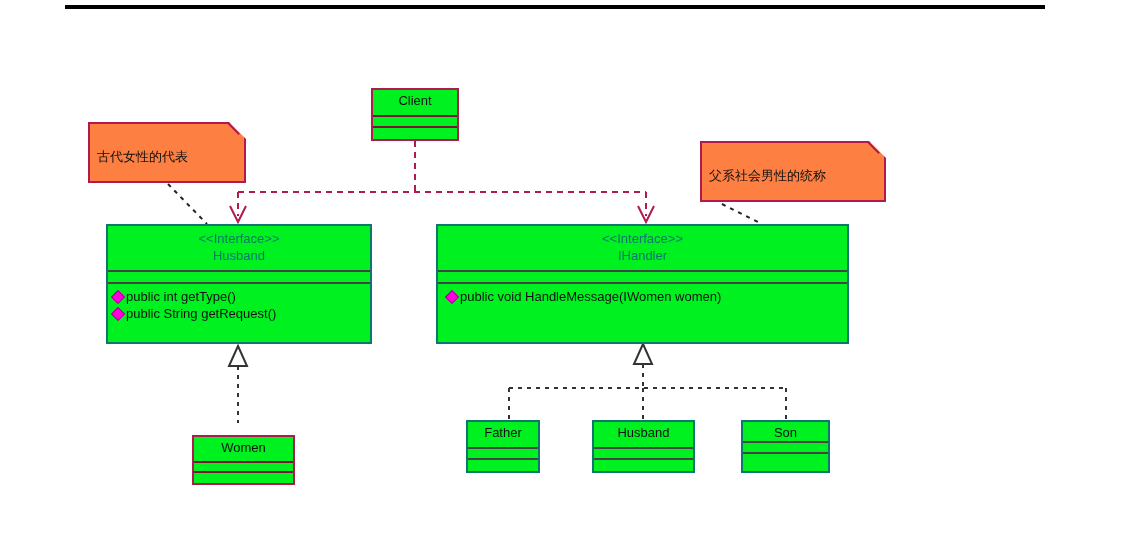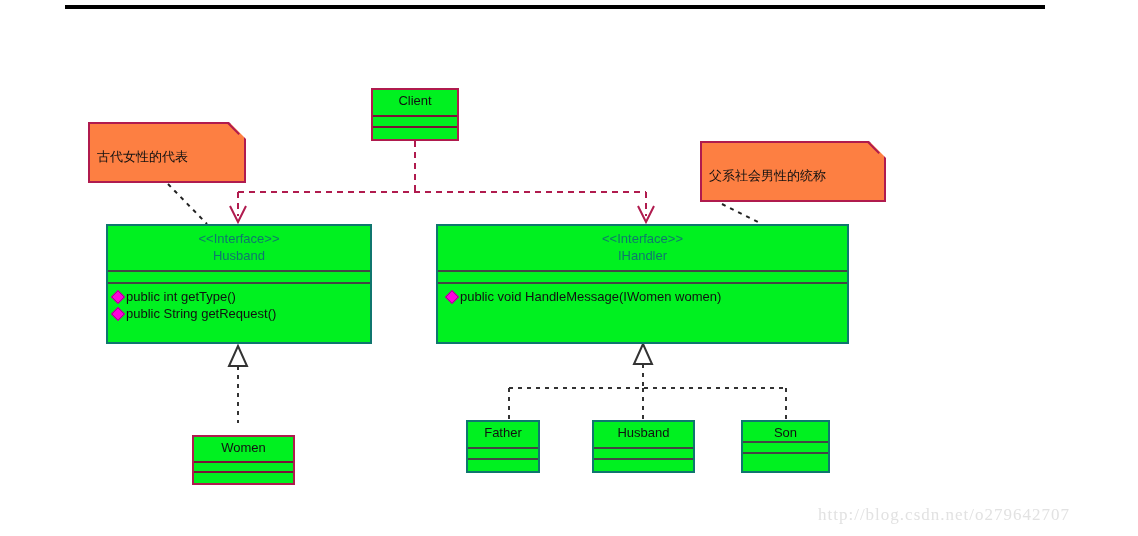--- a/index.html
+++ b/index.html
@@ -267,15 +267,14 @@
     <span class="fold"></span>
     <span class="fold-edge"></span>
   </div>
 
   <div class="note" style="left:88px; top:122px; width:158px; height:61px;">
     <span>古代女性的代表</span>
     <span class="fold"></span>
     <span class="fold-edge"></span>
   </div>
 
-  <div class="watermark" style="left:818px; top:505px;">http://blog.csdn.net/o279642707</div>
 
 </div>
 
 </body></html>

